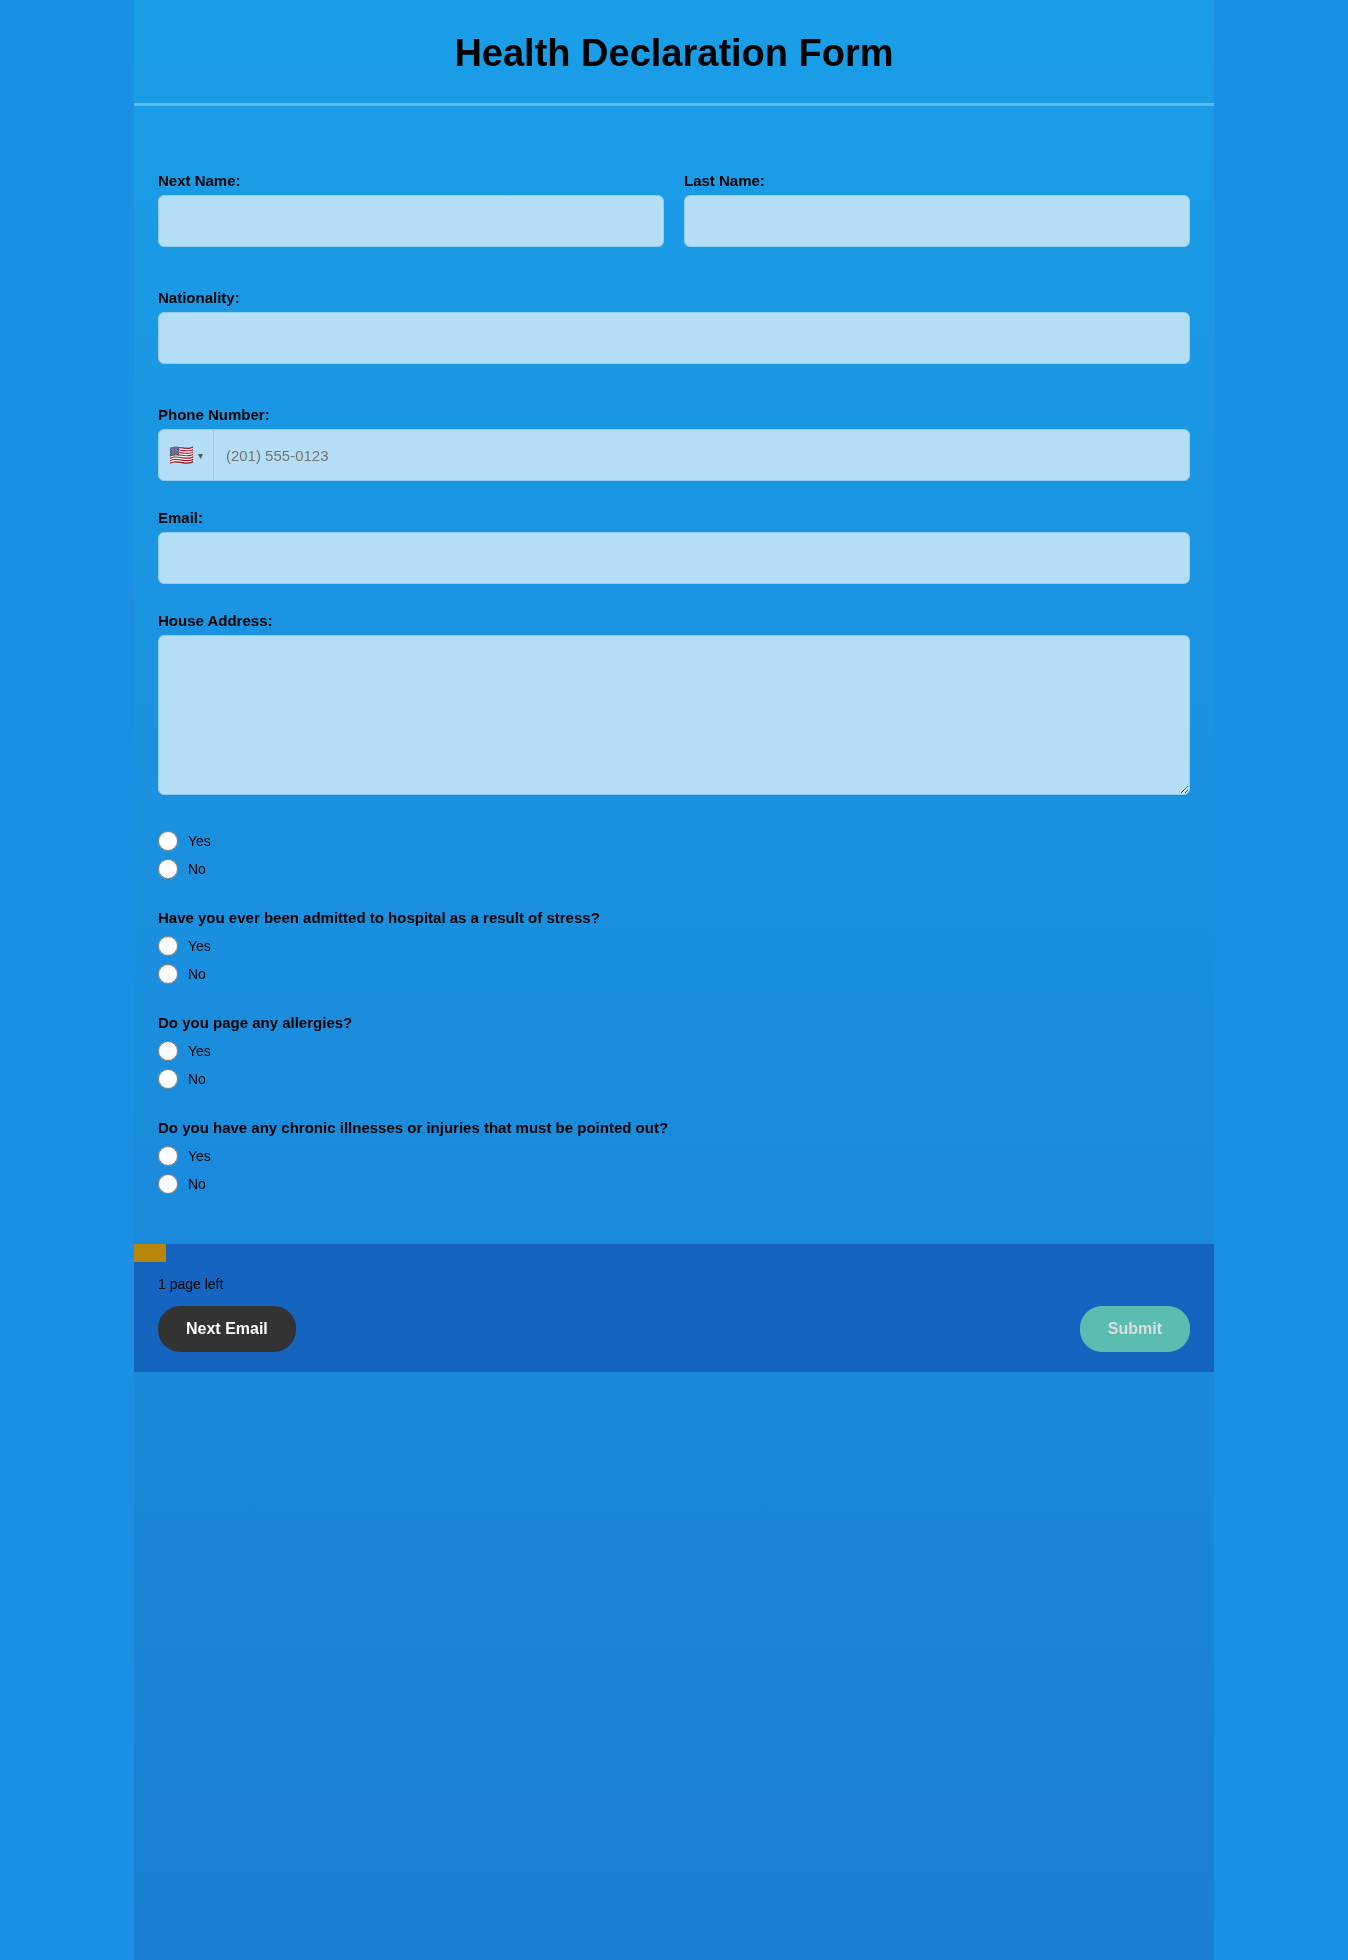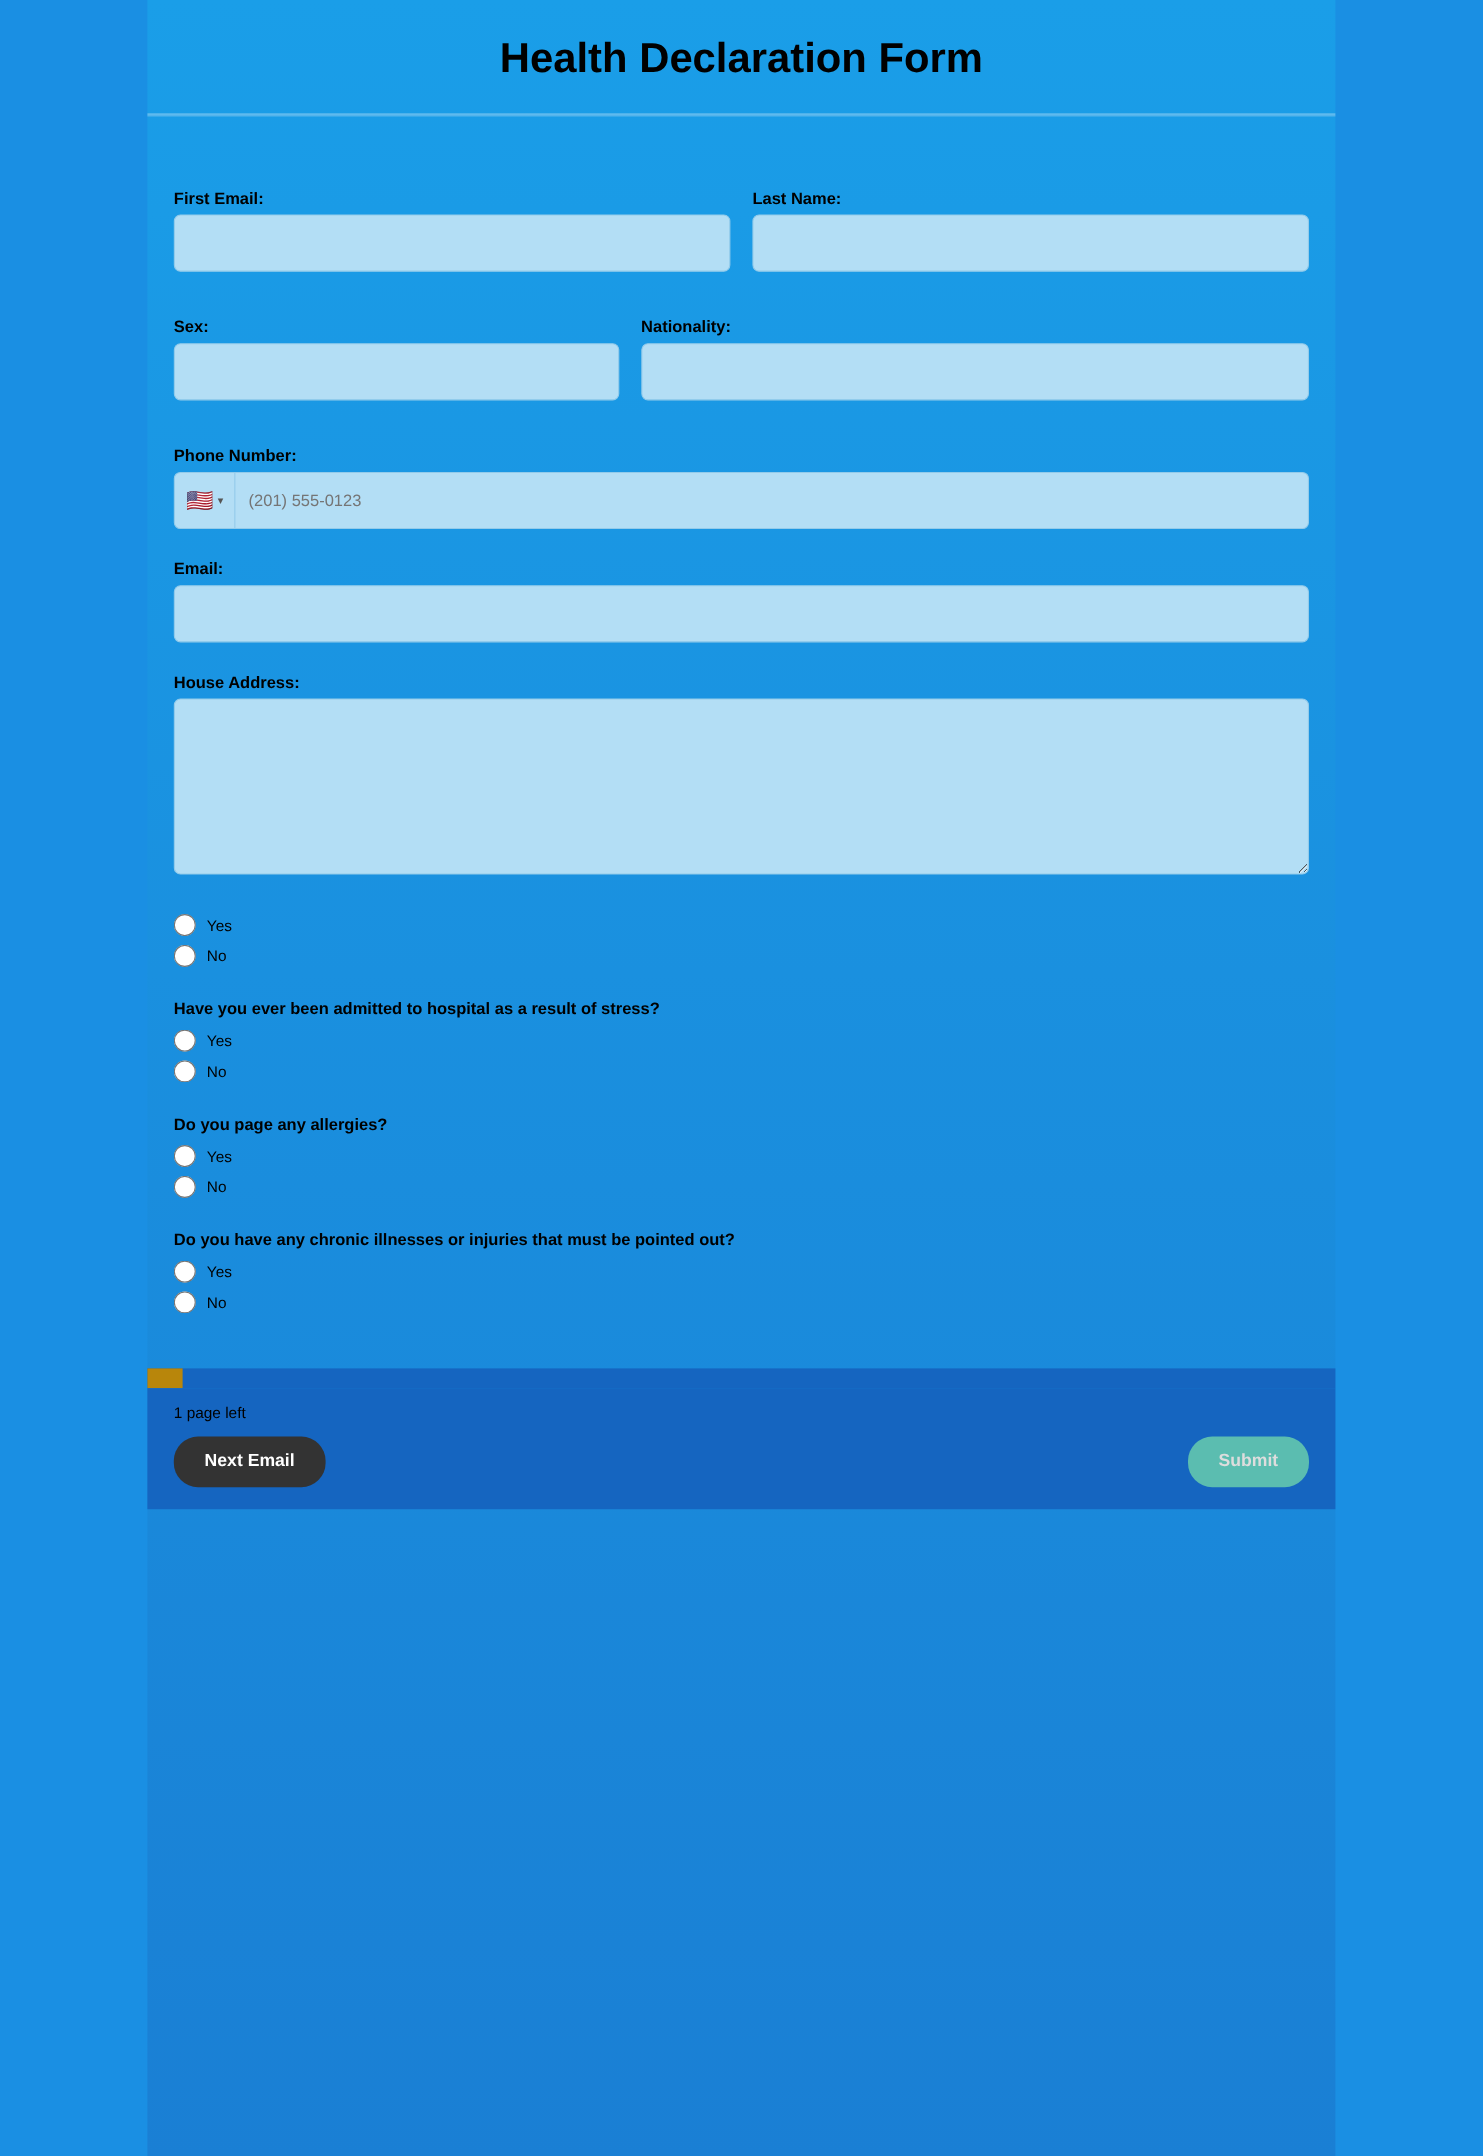--- a/index.html
+++ b/index.html
@@ -183,36 +183,32 @@
 <body>
 
 <div class="page-wrapper">
   <h1 class="form-title">Health Declaration Form</h1>
   <hr class="divider">
 
   <div class="form-body">
 
     <div class="form-row">
       <div class="form-group">
-        <label class="form-label">First Email:</label>
+        <label class="form-label">Next Name:</label>
         <input class="form-input" type="text" style="">
       </div>
       <div class="form-group">
         <label class="form-label">Last Name:</label>
         <input class="form-input" type="text" style="">
       </div>
     </div>
 
     <div class="section-spacer"></div>
 
     <div class="form-row">
-      <div class="form-group" style="flex:1">
-        <label class="form-label">Sex:</label>
-        <input class="form-input" type="text" style="">
-      </div>
       <div class="form-group" style="flex:1.5">
         <label class="form-label">Nationality:</label>
         <input class="form-input" type="text" style="">
       </div>
     </div>
 
     <div class="section-spacer"></div>
 
     <div class="form-row" style="margin-bottom:28px;">
       <div class="form-group" style="flex:1">

